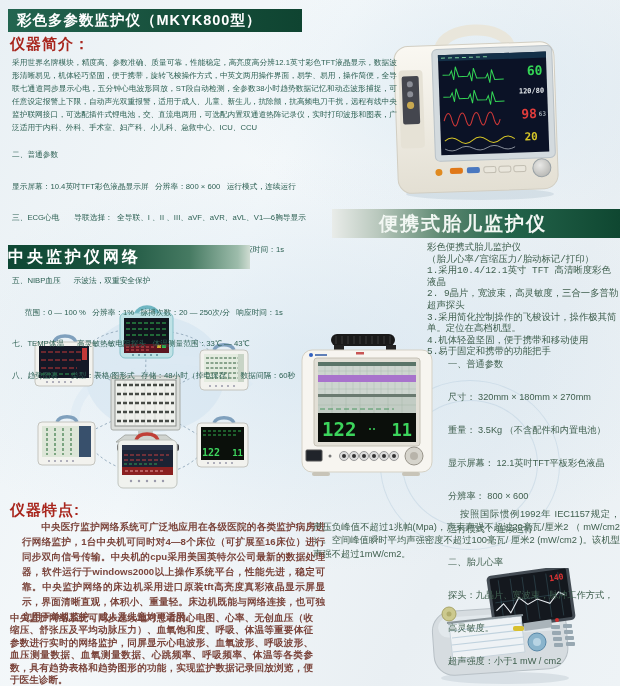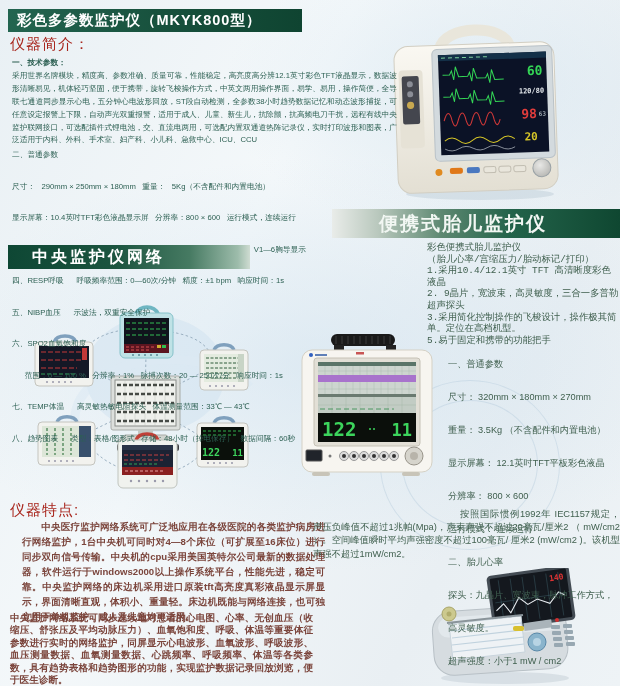--- a/index.html
+++ b/index.html
@@ -16,35 +16,35 @@
   .ring { position:absolute; border:1px solid rgba(170,195,215,.35); border-radius:50%; }
   .ring1 { left:380px; top:380px; width:180px; height:170px; }
   .ring2 { left:402px; top:400px; width:136px; height:128px; }
 
   .title-bar {
     position:absolute; left:8px; top:9px; width:294px; height:23px; z-index:3;
     background:linear-gradient(90deg,#236550 0%,#17503c 55%,#0f4431 100%);
     color:#ffffff; font-size:14.5px; font-weight:bold; line-height:23px;
     padding-left:9px; letter-spacing:1px; white-space:nowrap;
   }
-  .red-heading { position:absolute; z-index:3; color:#a8251c; font-weight:normal; font-size:15px; letter-spacing:1px; }
+  .red-heading { position:absolute; z-index:3; color:#a8251c; font-weight:bold; font-size:15px; letter-spacing:1px; }
   .h-intro { left:10px; top:35px; }
   .h-features { left:10px; top:501px; }
 
   .tech-block { position:absolute; left:12px; top:57px; width:385px; z-index:3;
     color:#2d6053; font-size:7.7px; line-height:12.9px; }
   .tech-block .tech-heading { font-weight:bold; }
   .tech-block .tech-body { text-align:justify; }
 
   .spec-list { position:absolute; left:12px; top:129px; width:305px; z-index:3;
     color:#2d6053; font-size:7.7px; line-height:10.5px; white-space:pre-wrap; }
 
   .net-header { position:absolute; left:8px; top:245px; width:242px; height:24px; z-index:3;
     background:linear-gradient(90deg,#0e4734 0%,#1c5540 45%,#467a62 75%,#9dbcab 95%,#cfdcd2 100%);
-    color:#ffffff; font-size:16px; font-weight:bold; line-height:24px; letter-spacing:3px; padding-left:24px; white-space:nowrap; }
+    color:#ffffff; font-size:16px; font-weight:bold; line-height:24px; letter-spacing:3px; padding-left:0; white-space:nowrap; }
 
   .features-p { position:absolute; z-index:3; color:#7b453c; font-weight:bold;
     font-size:9.6px; text-align:justify; }
   .fp1 { left:22px; top:519px; width:303px; line-height:15px; text-indent:2em; }
   .fp2 { left:10px; top:612px; width:303px; line-height:12.4px; }
 
   .fetal-header { position:absolute; left:332px; top:209px; width:288px; height:29px; z-index:3;
     background:linear-gradient(90deg,#e9ece9 0%,#b9c8bd 16%,#5d8871 38%,#23634a 62%,#0f4731 100%);
     color:#f2f7f3; font-size:19px; font-weight:bold; line-height:29px; letter-spacing:2px;
     padding-left:47px; white-space:nowrap; }
@@ -72,32 +72,29 @@
   <div class="ring ring1"></div>
   <div class="ring ring2"></div>
 
   <div class="title-bar">
     <span>彩色多参数监护仪（MKYK800型）</span>
   </div>
 
   <div class="red-heading h-intro">仪器简介：</div>
 
   <div class="tech-block">
-    <div class="tech-heading">一、技术参数：</div>
     <div class="tech-body">采用世界名牌模块，精度高、参数准确、质量可靠，性能稳定，高亮度高分辨12.1英寸彩色TFT液晶显示，数据波形清晰易见，机体轻巧坚固，便于携带，旋转飞梭操作方式，中英文两用操作界面，易学、易用，操作简便，全导联七通道同步显示心电，五分钟心电波形回放，ST段自动检测，全参数38小时趋势数据记忆和动态波形捕捉，可任意设定报警上下限，自动声光双重报警，适用于成人、儿童、新生儿，抗除颤，抗高频电刀干扰，远程有线中央监护联网接口，可选配插件式锂电池，交、直流电两用，可选配内置双通道热阵记录仪，实时打印波形和图表，广泛适用于内科、外科、手术室、妇产科、小儿科、急救中心、ICU、CCU</div>
   </div>
 
   <div class="spec-list">
     <div>二、普通参数</div>
-    <div>尺寸：   290mm × 250mm × 180mm   重量：   5Kg（不含配件和内置电池）</div>
     <div>显示屏幕：10.4英吋TFT彩色液晶显示屏   分辨率：800 × 600   运行模式，连续运行</div>
     <div>三、ECG心电       导联选择：  全导联、I 、II 、III、aVF、aVR、aVL、V1—6胸导显示</div>
     <div>四、RESP呼吸      呼吸频率范围：0—60次/分钟   精度：±1 bpm   响应时间：1s</div>
     <div>五、NIBP血压      示波法，双重安全保护</div>
-    <div>六、SPO2血氧饱和度</div>
     <div>      范围：0 — 100 %   分辨率：1%   脉搏次数：20 — 250次/分   响应时间：1s</div>
     <div>七、TEMP体温      高灵敏热敏电阻探头   体温测量范围：33℃ — 43℃</div>
     <div>八、趋势图表      类型：表格/图形式   存储：48小时（掉电保存）   数据间隔：60秒</div>
   </div>
 
   <div class="net-header">中央监护仪网络</div>
 
   <svg class="photo p-network" viewBox="0 0 300 232">
     <ellipse cx="150" cy="102" rx="70" ry="58" fill="#cfe2f0" opacity="0.5"></ellipse>
     <path d="M70,150 A95,60 0 0 1 245,115" fill="none" stroke="#dce9f3" stroke-width="9" opacity="0.6"></path>
@@ -318,20 +315,21 @@
   </svg>
 
   <div class="fetal-header">便携式胎儿监护仪</div>
 
   <div class="fetal-intro">
     <div>彩色便携式胎儿监护仪</div>
     <div>（胎儿心率/宫缩压力/胎动标记/打印）</div>
     <div>1.采用10.4/12.1英寸 TFT 高清晰度彩色液晶</div>
     <div>2. 9晶片，宽波束，高灵敏度，三合一多普勒超声探头</div>
     <div>3.采用简化控制操作的飞梭设计，操作极其简单。定位在高档机型。</div>
+    <div>4.机体轻盈坚固，便于携带和移动使用</div>
     <div>5.易于固定和携带的功能把手</div>
   </div>
 
   <svg class="photo p-fetal" viewBox="0 0 138 150">
     <rect x="33" y="1" width="64" height="12" rx="6" fill="#1a1a1a"></rect>
     <g stroke="#3a3a3a" stroke-width="1">
         <line x1="38" y1="3" x2="38" y2="11"></line>
         <line x1="44" y1="3" x2="44" y2="11"></line>
         <line x1="50" y1="3" x2="50" y2="11"></line>
         <line x1="56" y1="3" x2="56" y2="11"></line>

